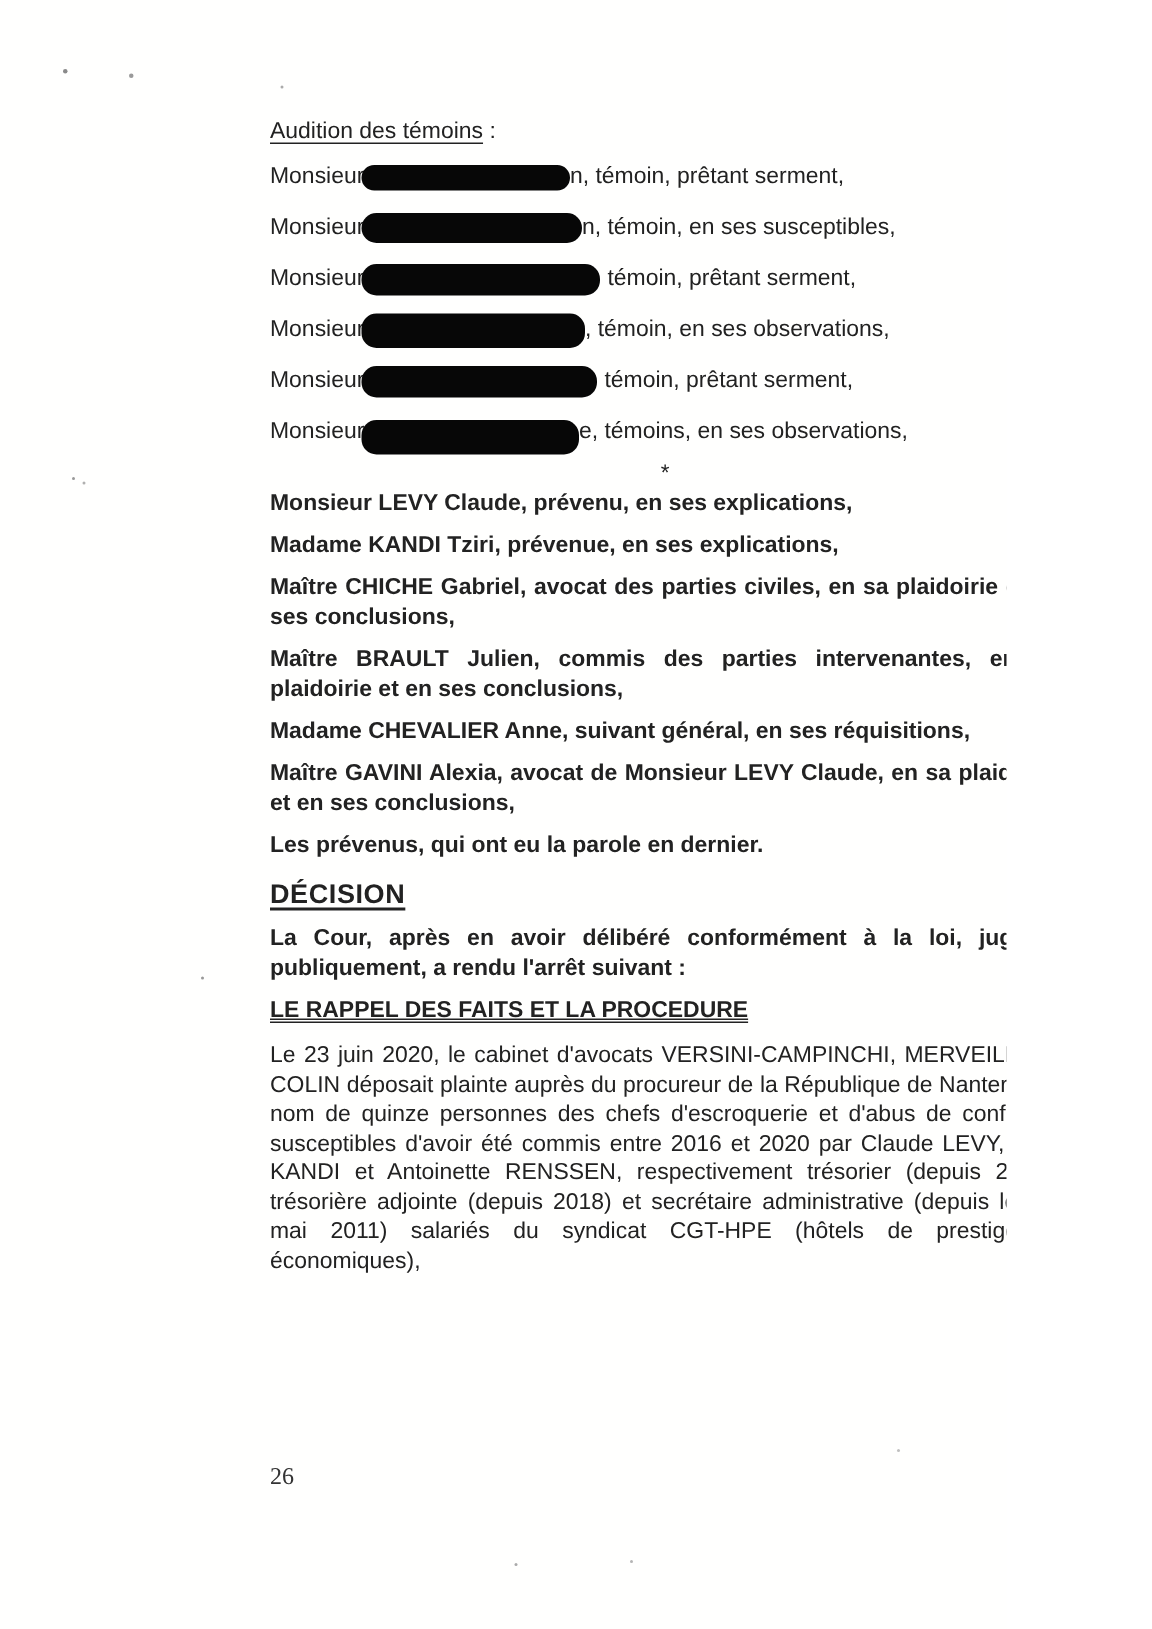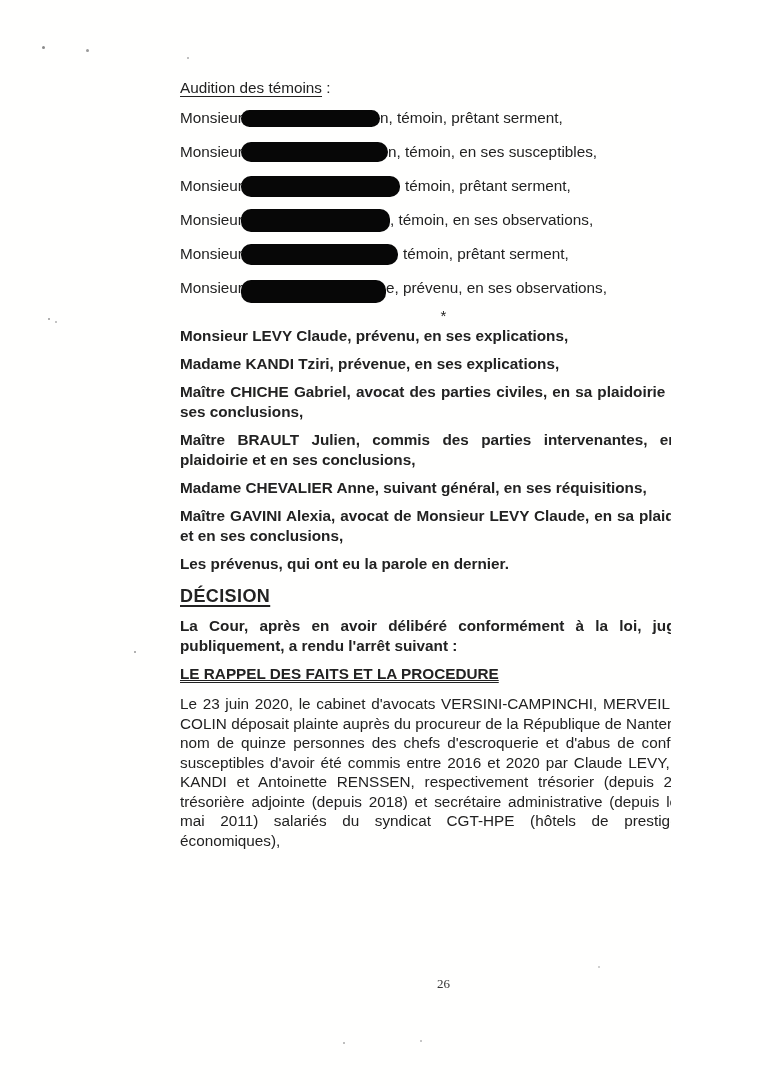--- a/index.html
+++ b/index.html
@@ -43,23 +43,23 @@
   .decision-heading .underlined{text-decoration-thickness:2px;}
 
   .section-heading{
     margin:0 0 10px 0;
     font-size:15.3px;font-weight:700;text-decoration:underline;
   }
   .body-para{margin:0;text-align:justify;line-height:19.5px;}
 
   .page-footer{
     position:absolute;top:976px;left:180px;width:527px;
-    text-align:center;
+    text-align:left;
     font-family:"Liberation Serif", serif;
-    font-size:13px;color:#333;
+    font-size:16px;color:#333;
   }
 
   .speck{position:absolute;border-radius:50%;}
 </style>
 </head>
 <body>
 
 <div class="page">
 
   <span class="speck" style="left:42px;top:46px;width:3px;height:3px;background:#8a8a8a;"></span>
@@ -88,21 +88,21 @@
       <span>Monsieur</span><span class="redact" style="width:159px;height:21px;margin-right:5px;"></span><span>témoin, prêtant serment,</span>
     </div>
     <div class="witness-row">
       <span>Monsieur</span><span class="redact" style="width:149px;height:23px;"></span><span>, témoin, en ses observations,</span>
     </div>
 
     <div class="witness-row group-start">
       <span>Monsieur</span><span class="redact" style="width:157px;height:21px;margin-right:5px;"></span><span>témoin, prêtant serment,</span>
     </div>
     <div class="witness-row">
-      <span>Monsieur</span><span class="redact" style="width:145px;height:23px;transform:translateY(3px);"></span><span>e, prévenu, en ses observations,</span>
+      <span>Monsieur</span><span class="redact" style="width:145px;height:23px;transform:translateY(3px);"></span><span>e, témoins, en ses observations,</span>
     </div>
 
     <div class="sep">*</div>
 
     <p class="para">Monsieur LEVY Claude, prévenu, en ses explications,</p>
     <p class="para">Madame KANDI Tziri, prévenue, en ses explications,</p>
     <p class="para">Maître CHICHE Gabriel, avocat des parties civiles, en sa plaidoirie et en ses conclusions,</p>
     <p class="para">Maître BRAULT Julien, commis des parties intervenantes, en sa plaidoirie et en ses conclusions,</p>
     <p class="para">Madame CHEVALIER Anne, suivant général, en ses réquisitions,</p>
     <p class="para">Maître GAVINI Alexia, avocat de Monsieur LEVY Claude, en sa plaidoirie et en ses conclusions,</p>

